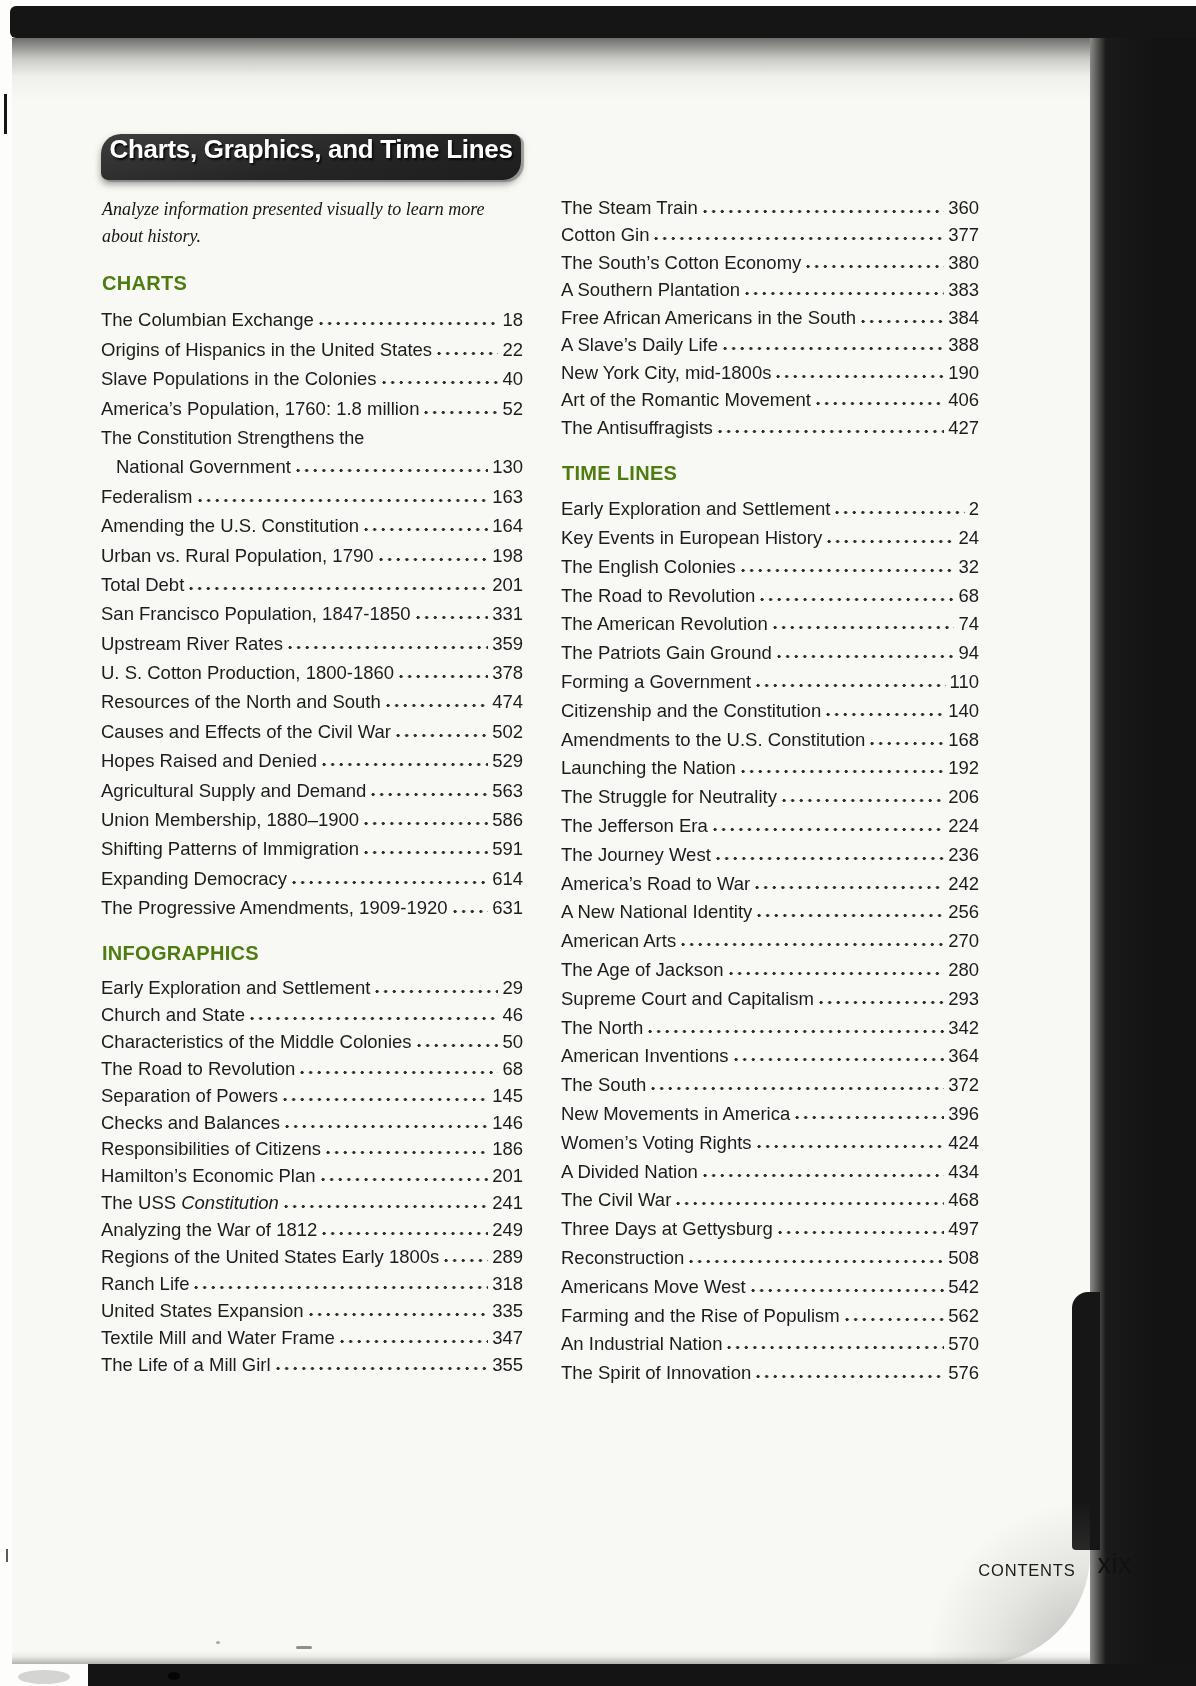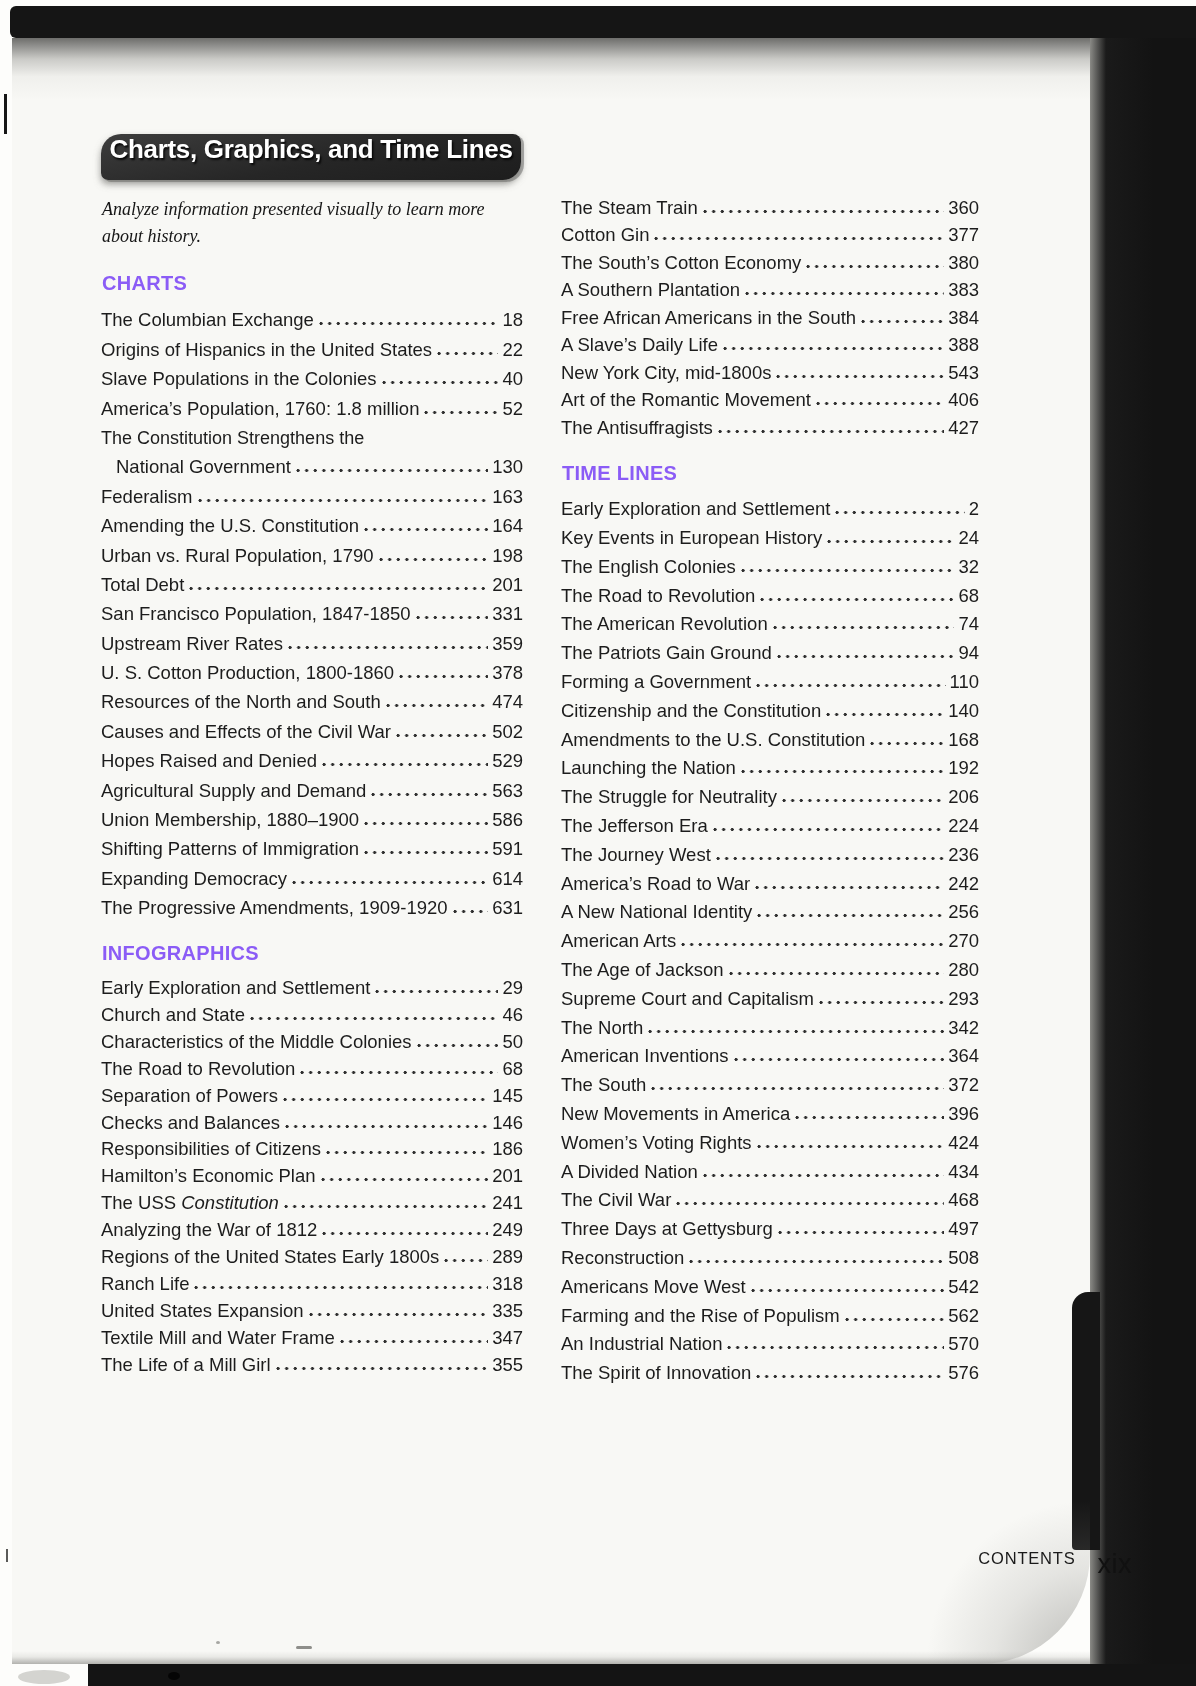--- a/index.html
+++ b/index.html
@@ -48,42 +48,42 @@
   .badge-title{
     color:#ffffff;font-size:26px;font-weight:bold;letter-spacing:-.3px;
     text-shadow:1.5px 1.5px 2px rgba(0,0,0,.85);white-space:nowrap;
   }
   .intro{
     margin:16px 0 0 1px;width:412px;
     font-family:"Liberation Serif",serif;font-style:italic;
     font-size:18px;line-height:26.5px;color:#161616;
   }
   .section-heading{
-    font-size:20px;font-weight:bold;letter-spacing:.3px;color:#8b5cf6;
+    font-size:20px;font-weight:bold;letter-spacing:.3px;color:#4d7c0f;
     margin:22px 0 7px 1px;line-height:24px;
   }
   .sec-infographics-cont{margin-top:2px;}
   .toc-row{display:flex;align-items:flex-end;}
   .sec-charts .toc-row,.sec-charts .toc-plain{height:29.4px;}
   .sec-infographics .toc-row{height:26.9px;}
   .sec-infographics-cont .toc-row{height:27.5px;}
   .sec-timelines .toc-row{height:28.8px;}
   .toc-title{font-size:18.5px;white-space:nowrap;color:#1c1c1c;}
   .toc-title i{font-style:italic;}
   .toc-plain{font-size:18px;color:#1c1c1c;display:flex;align-items:flex-end;}
   .toc-row.indent .toc-title{padding-left:15px;}
   .toc-leader{
     flex:1;height:5px;margin:0 4px 5px 5px;
     background-image:radial-gradient(circle at 2px 2.5px,#2e2e2e 1.35px,rgba(0,0,0,0) 1.8px);
     background-size:8.6px 5px;background-repeat:repeat-x;
   }
   .toc-page{font-size:18.5px;white-space:nowrap;color:#1c1c1c;}
 
   
-  .footer{position:absolute;right:64px;top:1549px;z-index:5;display:flex;align-items:flex-start;gap:22px;}
+  .footer{position:absolute;right:64px;top:1549px;z-index:5;display:flex;align-items:flex-end;gap:22px;}
   .footer-label{font-size:16.5px;letter-spacing:.8px;color:#1a1a1a;}
   .footer-page{font-size:27px;font-weight:normal;color:#111;letter-spacing:.5px;}
 </style>
 </head>
 <body>
 
 <div class="scan-right-band"></div>
 <div class="page"></div>
 <div class="scan-top-band"></div>
 <div class="scan-bottom-band"></div>
@@ -318,21 +318,21 @@
           <span class="toc-page">384</span>
         </div>
         <div class="toc-row">
           <span class="toc-title">A Slave’s Daily Life</span>
           <span class="toc-leader"></span>
           <span class="toc-page">388</span>
         </div>
         <div class="toc-row">
           <span class="toc-title">New York City, mid-1800s</span>
           <span class="toc-leader"></span>
-          <span class="toc-page">543</span>
+          <span class="toc-page">190</span>
         </div>
         <div class="toc-row">
           <span class="toc-title">Art of the Romantic Movement</span>
           <span class="toc-leader"></span>
           <span class="toc-page">406</span>
         </div>
         <div class="toc-row">
           <span class="toc-title">The Antisuffragists</span>
           <span class="toc-leader"></span>
           <span class="toc-page">427</span>

